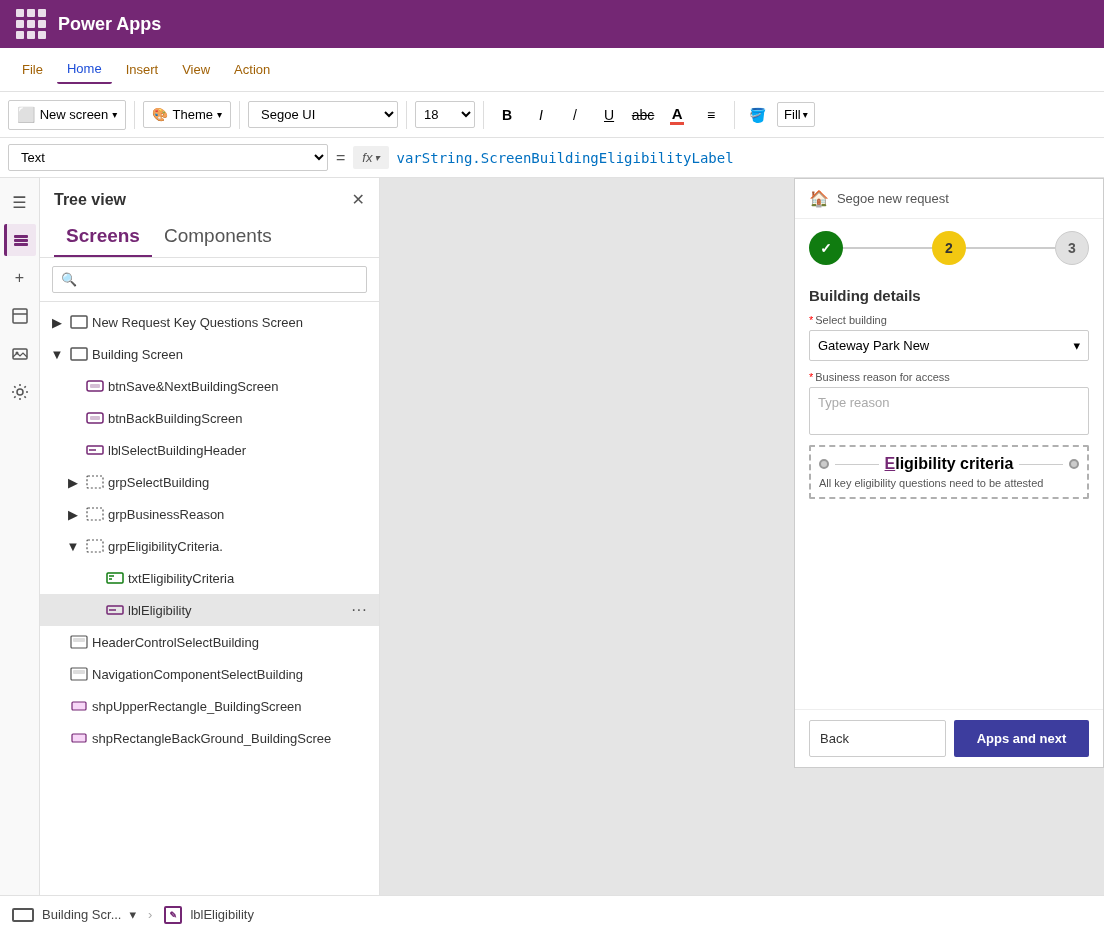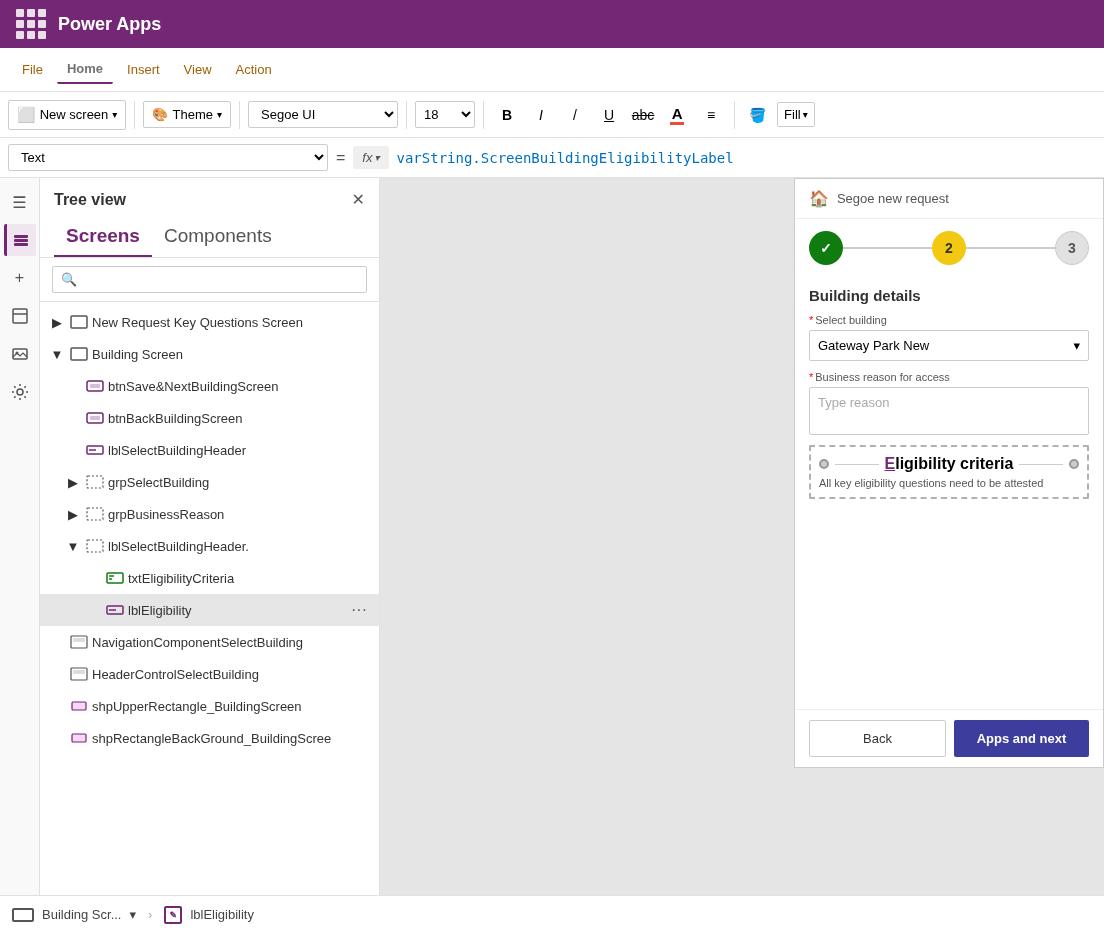--- a/index.html
+++ b/index.html
@@ -35,22 +35,22 @@
       gap: 4px;
     }
     .menu-item {
       padding: 6px 10px;
       font-size: 13px;
       cursor: pointer;
       border-radius: 2px;
       color: #a16207;
     }
     .menu-item.active {
-      color: #737373;
-      font-weight: 700;
+      color: #1d4ed8;
+      font-weight: 400;
       border-bottom: 2px solid #742774;
     }
 
     
     .toolbar {
       background: white;
       height: 46px;
       display: flex;
       align-items: center;
       padding: 0 8px;
@@ -330,21 +330,21 @@
       border-top: 1px solid #eee;
     }
     .btn-back {
       flex: 1;
       padding: 10px;
       border: 1px solid #ccc;
       border-radius: 2px;
       background: white;
       font-size: 13px;
       cursor: pointer;
-      text-align: center;
+      text-align: left;
       color: #333;
     }
     .btn-save-next {
       flex: 1;
       padding: 10px;
       border: none;
       border-radius: 2px;
       background: #3d3d9e;
       color: white;
       font-size: 13px;
@@ -576,21 +576,21 @@
         <span class="item-label">grpBusinessReason</span>
       </div>
 
       <div class="tree-item indent-1">
         <div class="expand-btn">▼</div>
         <div class="item-icon">
           <svg width="18" height="14" viewBox="0 0 18 14">
               <rect x="1" y="1" width="16" height="12" rx="1" fill="none" stroke="#555" stroke-width="1.2" stroke-dasharray="2,2"></rect>
             </svg>
         </div>
-        <span class="item-label">lblSelectBuildingHeader.</span>
+        <span class="item-label">grpEligibilityCriteria.</span>
       </div>
 
       <div class="tree-item indent-2">
         <div class="expand-btn"></div>
         <div class="item-icon">
           <svg width="18" height="14" viewBox="0 0 18 14">
               <rect x="1" y="2" width="16" height="10" rx="1" fill="none" stroke="#107c10" stroke-width="1.5"></rect>
               <line x1="3" y1="5" x2="8" y2="5" stroke="#107c10" stroke-width="1.5"></line>
               <line x1="3" y1="8" x2="6" y2="8" stroke="#107c10" stroke-width="1.5"></line>
             </svg>
@@ -611,32 +611,32 @@
       </div>
 
       <div class="tree-item indent-0">
         <div class="expand-btn"></div>
         <div class="item-icon">
           <svg width="18" height="14" viewBox="0 0 18 14">
               <rect x="1" y="1" width="16" height="12" rx="1" fill="none" stroke="#555" stroke-width="1.2"></rect>
               <rect x="3" y="3" width="12" height="4" rx="1" fill="#ddd"></rect>
             </svg>
         </div>
-        <span class="item-label">NavigationComponentSelectBuilding</span>
+        <span class="item-label">HeaderControlSelectBuilding</span>
       </div>
 
       <div class="tree-item indent-0">
         <div class="expand-btn"></div>
         <div class="item-icon">
           <svg width="18" height="14" viewBox="0 0 18 14">
               <rect x="1" y="1" width="16" height="12" rx="1" fill="none" stroke="#555" stroke-width="1.2"></rect>
               <rect x="3" y="3" width="12" height="4" rx="1" fill="#ddd"></rect>
             </svg>
         </div>
-        <span class="item-label">HeaderControlSelectBuilding</span>
+        <span class="item-label">NavigationComponentSelectBuilding</span>
       </div>
 
       <div class="tree-item indent-0">
         <div class="expand-btn"></div>
         <div class="item-icon">
           <svg width="18" height="14" viewBox="0 0 18 14">
               <rect x="2" y="3" width="14" height="8" rx="1" fill="#f7d6f7" stroke="#742774" stroke-width="1.2"></rect>
             </svg>
         </div>
         <span class="item-label">shpUpperRectangle_BuildingScreen</span>

